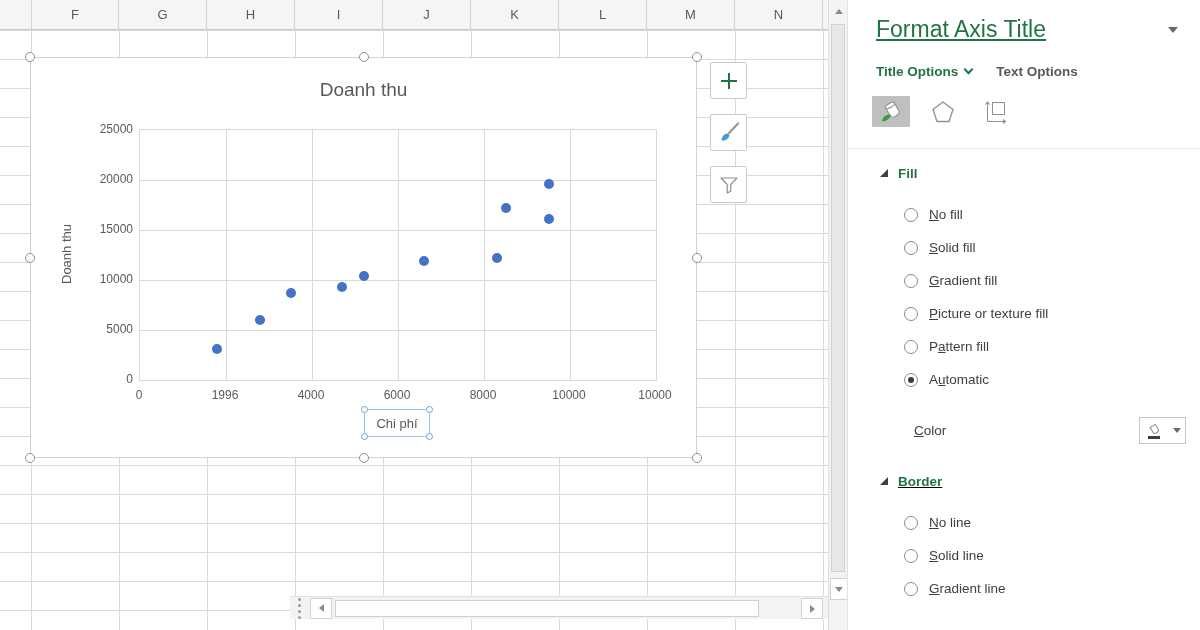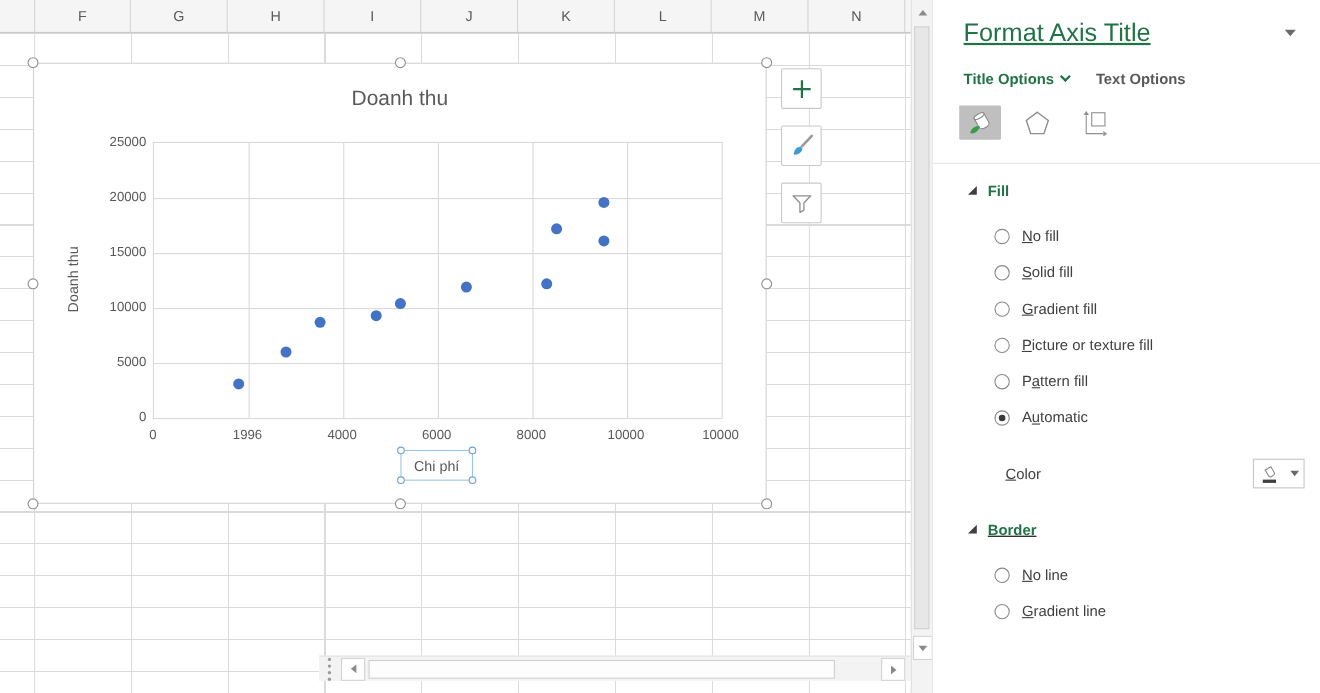--- a/index.html
+++ b/index.html
@@ -309,17 +309,21 @@
       <span class="section-label">Border</span>
     </div>
 
     <div class="option-list">
       <div class="option-row">
         <span class="radio"></span>
         <span class="option-label"><u>N</u>o line</span>
       </div>
       <div class="option-row">
         <span class="radio"></span>
+        <span class="option-label"><u>S</u>olid line</span>
+      </div>
+      <div class="option-row">
+        <span class="radio"></span>
         <span class="option-label"><u>G</u>radient line</span>
       </div>
     </div>
   </div>
 </div>
 
 </body></html>

